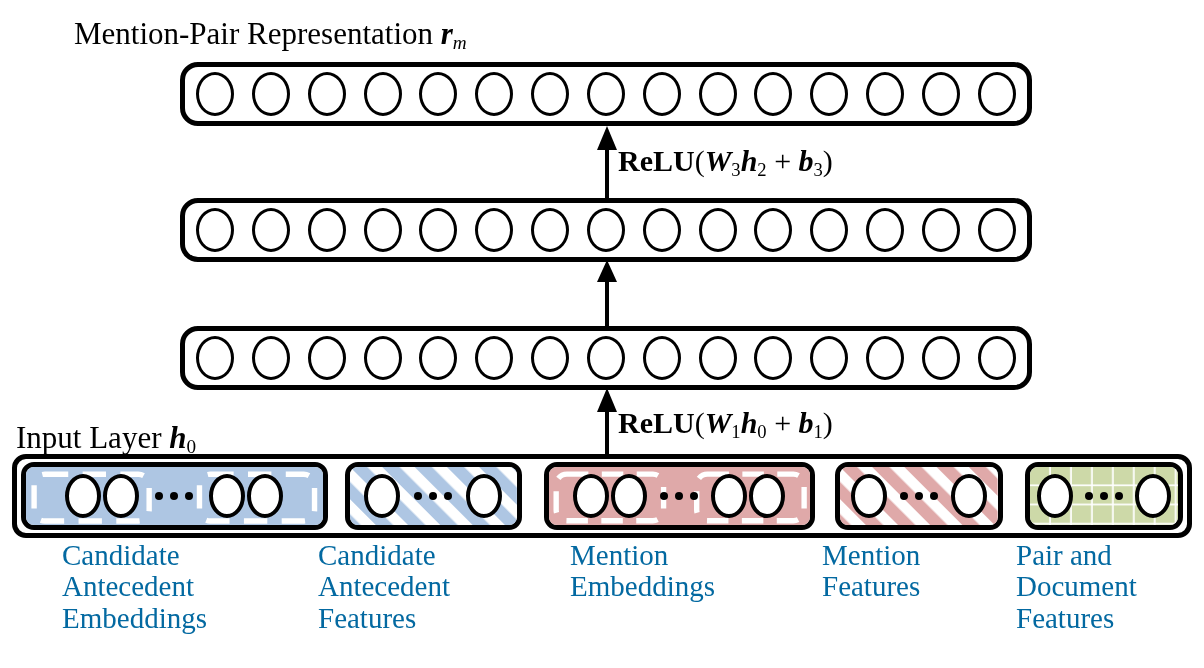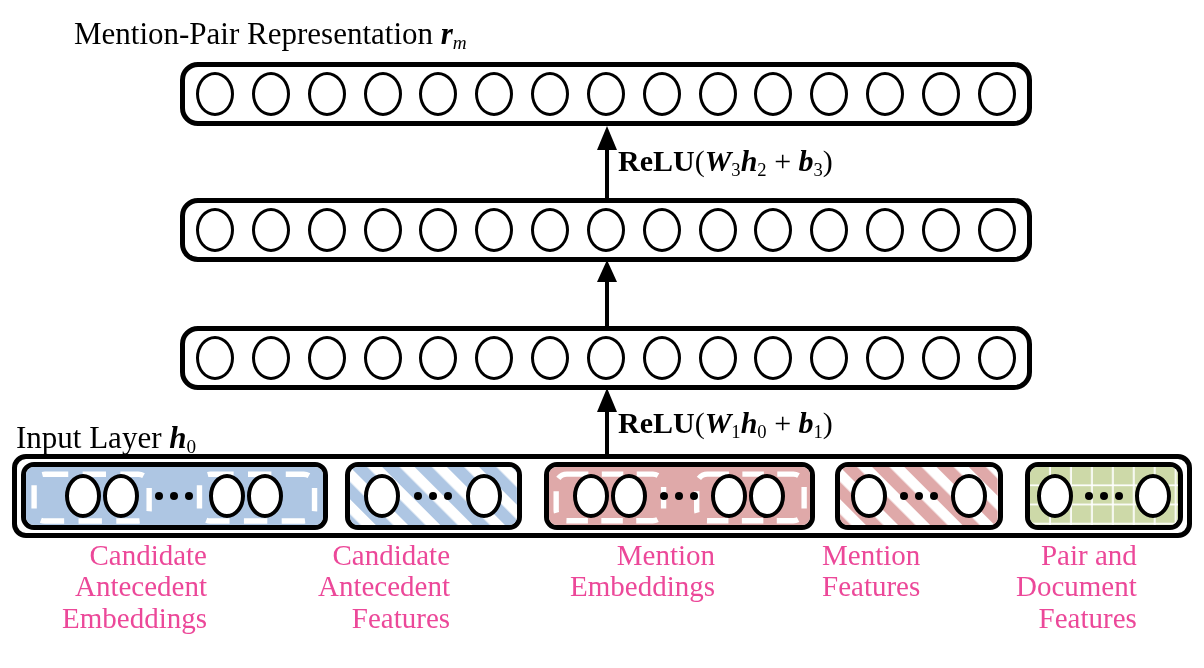--- a/index.html
+++ b/index.html
@@ -189,22 +189,22 @@
   
   .pair { display: flex; align-items: center; flex: 0 0 auto; }
   .pair .in-neuron + .in-neuron { margin-left: 2px; }
 
   
   .caption {
     position: absolute;
     font-size: 29px;
     line-height: 1.08;
     white-space: pre-line;
-    text-align: right;
-    color: #ec4899;
+    text-align: left;
+    color: #0369a1;
   }
   #cap-0 { left: 62px;   top: 538px; }
   #cap-1 { left: 318px;  top: 538px; }
   #cap-2 { left: 570px;  top: 538px; }
   #cap-3 { left: 822px;  top: 538px; }
   #cap-4 { left: 1006px; top: 538px; margin-left: 10px; }
 </style>
 </head>
 <body>
 

